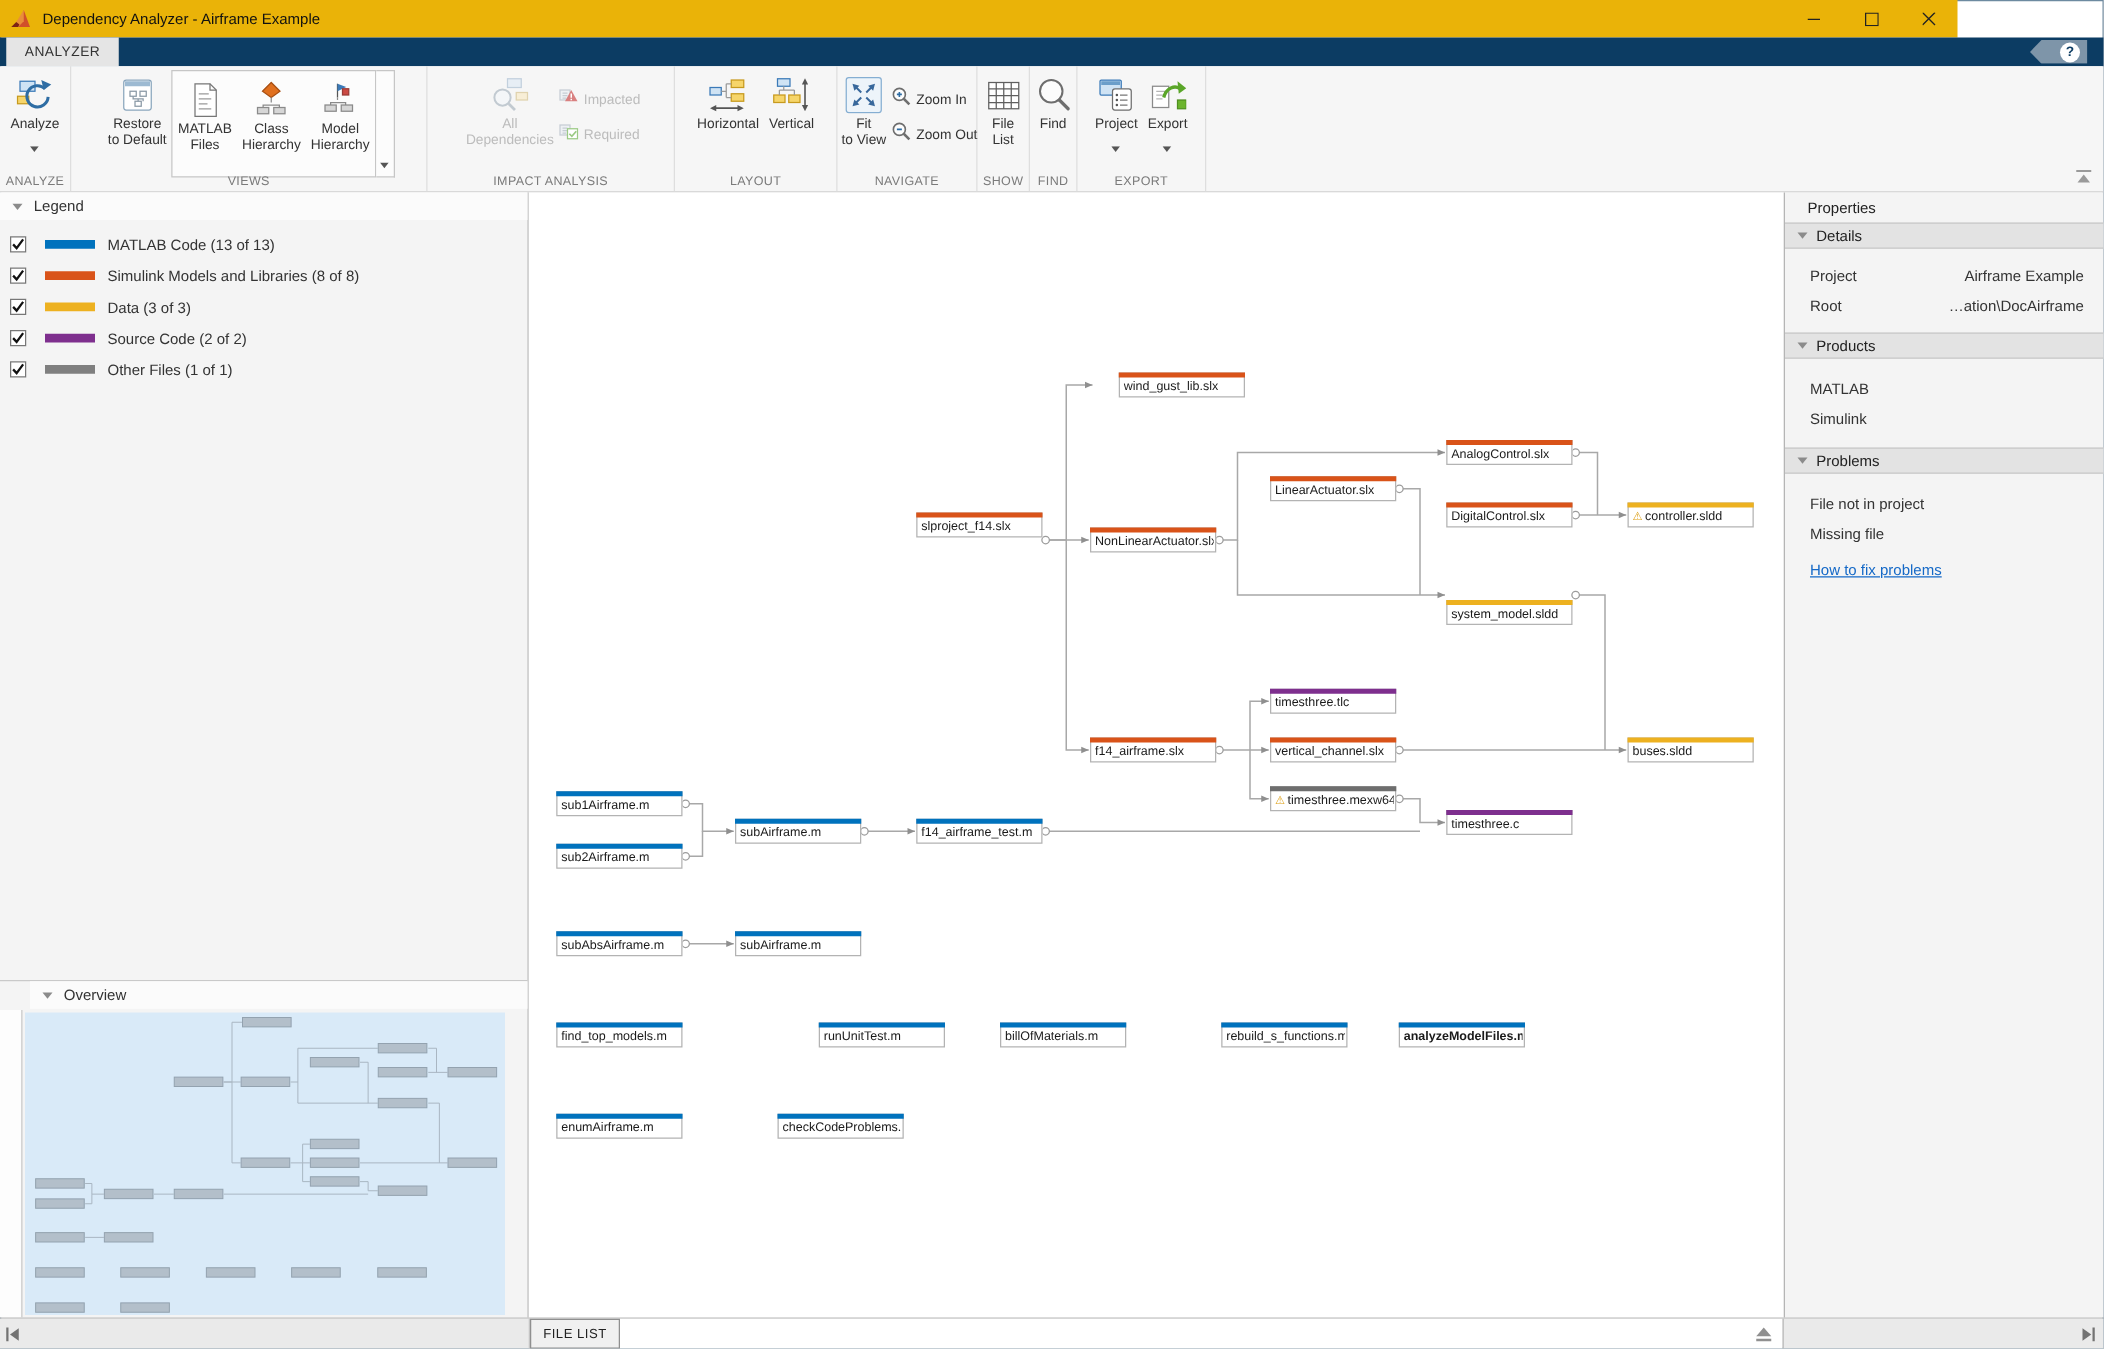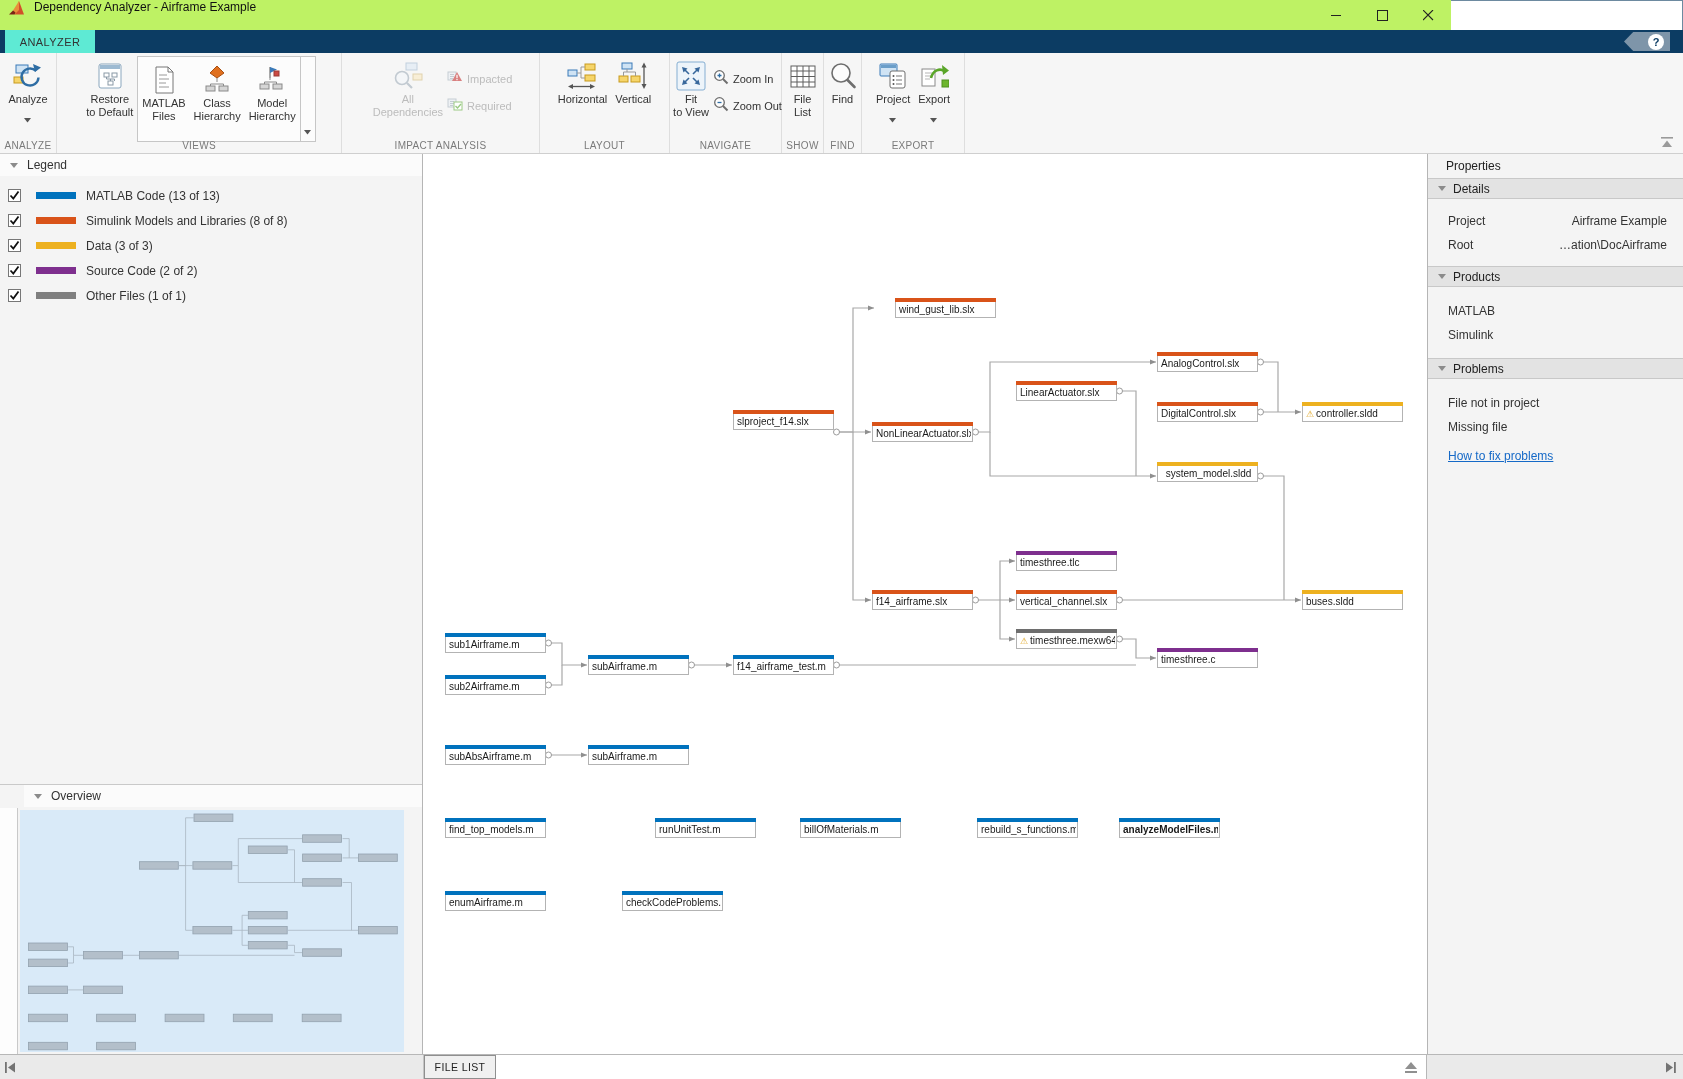--- a/index.html
+++ b/index.html
@@ -2,29 +2,29 @@
 <html><head>
 <meta charset="utf-8">
 <title>Dependency Analyzer</title>
 <style>
   * { margin:0; padding:0; box-sizing:border-box; }
   body { background:#888; font-family:"Liberation Sans", sans-serif; }
   #app { position:relative; width:1683px; height:1079px; background:#fff; overflow:hidden;
          box-shadow: inset 0 0 0 1px #6d8aa0; font-family:"Liberation Sans", sans-serif; }
 
   
-  .titlebar { position:absolute; left:0; top:0; width:1451px; height:30px; background:#bef264; display:flex; align-items:flex-start; }
+  .titlebar { position:absolute; left:0; top:0; width:1566px; height:30px; background:#eab308; display:flex; align-items:center; }
   .mlogo { margin-left:8px; display:flex; align-items:center; }
   .title-text { margin-left:8px; font-size:12px; color:#111; }
   .winbtns { position:absolute; right:0; top:0; height:30px; display:flex; }
   .winbtn { width:46px; height:30px; display:flex; align-items:center; justify-content:center; color:#222; }
 
   
   .ribbonstrip { position:absolute; left:0; top:30px; width:1683px; height:23px; background:#0c3c63; }
-  .rtab { position:absolute; left:5px; top:0; width:90px; height:23px; background:#5eead4; color:#333;
+  .rtab { position:absolute; left:5px; top:0; width:90px; height:23px; background:#e5e5e5; color:#333;
           font-size:11px; letter-spacing:.4px; display:flex; align-items:center; justify-content:center; }
   .helpwrap { position:absolute; right:13px; top:2px; width:46px; height:19px; background:#7e95a9;
               clip-path:polygon(20% 0,100% 0,100% 100%,20% 100%,0 50%); display:flex; align-items:center; justify-content:flex-end; }
   .helpcirc { width:16px; height:16px; margin-right:6px; border-radius:50%; background:#fff; color:#0c3c63;
               font-size:11px; font-weight:bold; display:flex; align-items:center; justify-content:center; }
 
   
   .toolbar { position:absolute; left:0; top:53px; width:1683px; height:101px; background:#f6f6f6;
              border-bottom:1px solid #cfcfcf; display:flex; }
   .tgroup { position:relative; height:100%; border-right:1px solid #dedede; flex:none; }
@@ -571,21 +571,21 @@
         <div class="nlbl">AnalogControl.slx</div>
       </div>
       <div class="node" style="left: 734px; top: 248px;">
         <div class="nbar" style="background: rgb(217, 83, 25);"></div>
         <div class="nlbl">DigitalControl.slx</div>
       </div>
       <div class="node" style="left: 879px; top: 248px;">
         <div class="nbar" style="background: rgb(237, 177, 32);"></div>
         <div class="nlbl"><span class="nwarn">⚠</span>controller.sldd</div>
       </div>
-      <div class="node" style="left: 734px; top: 308px; text-align: center;">
+      <div class="node" style="left: 734px; top: 326px;">
         <div class="nbar" style="background: rgb(237, 177, 32);"></div>
         <div class="nlbl">system_model.sldd</div>
       </div>
       <div class="node" style="left: 593px; top: 397px;">
         <div class="nbar" style="background: rgb(126, 47, 142);"></div>
         <div class="nlbl">timesthree.tlc</div>
       </div>
       <div class="node" style="left: 593px; top: 436px;">
         <div class="nbar" style="background: rgb(217, 83, 25);"></div>
         <div class="nlbl">vertical_channel.slx</div>

